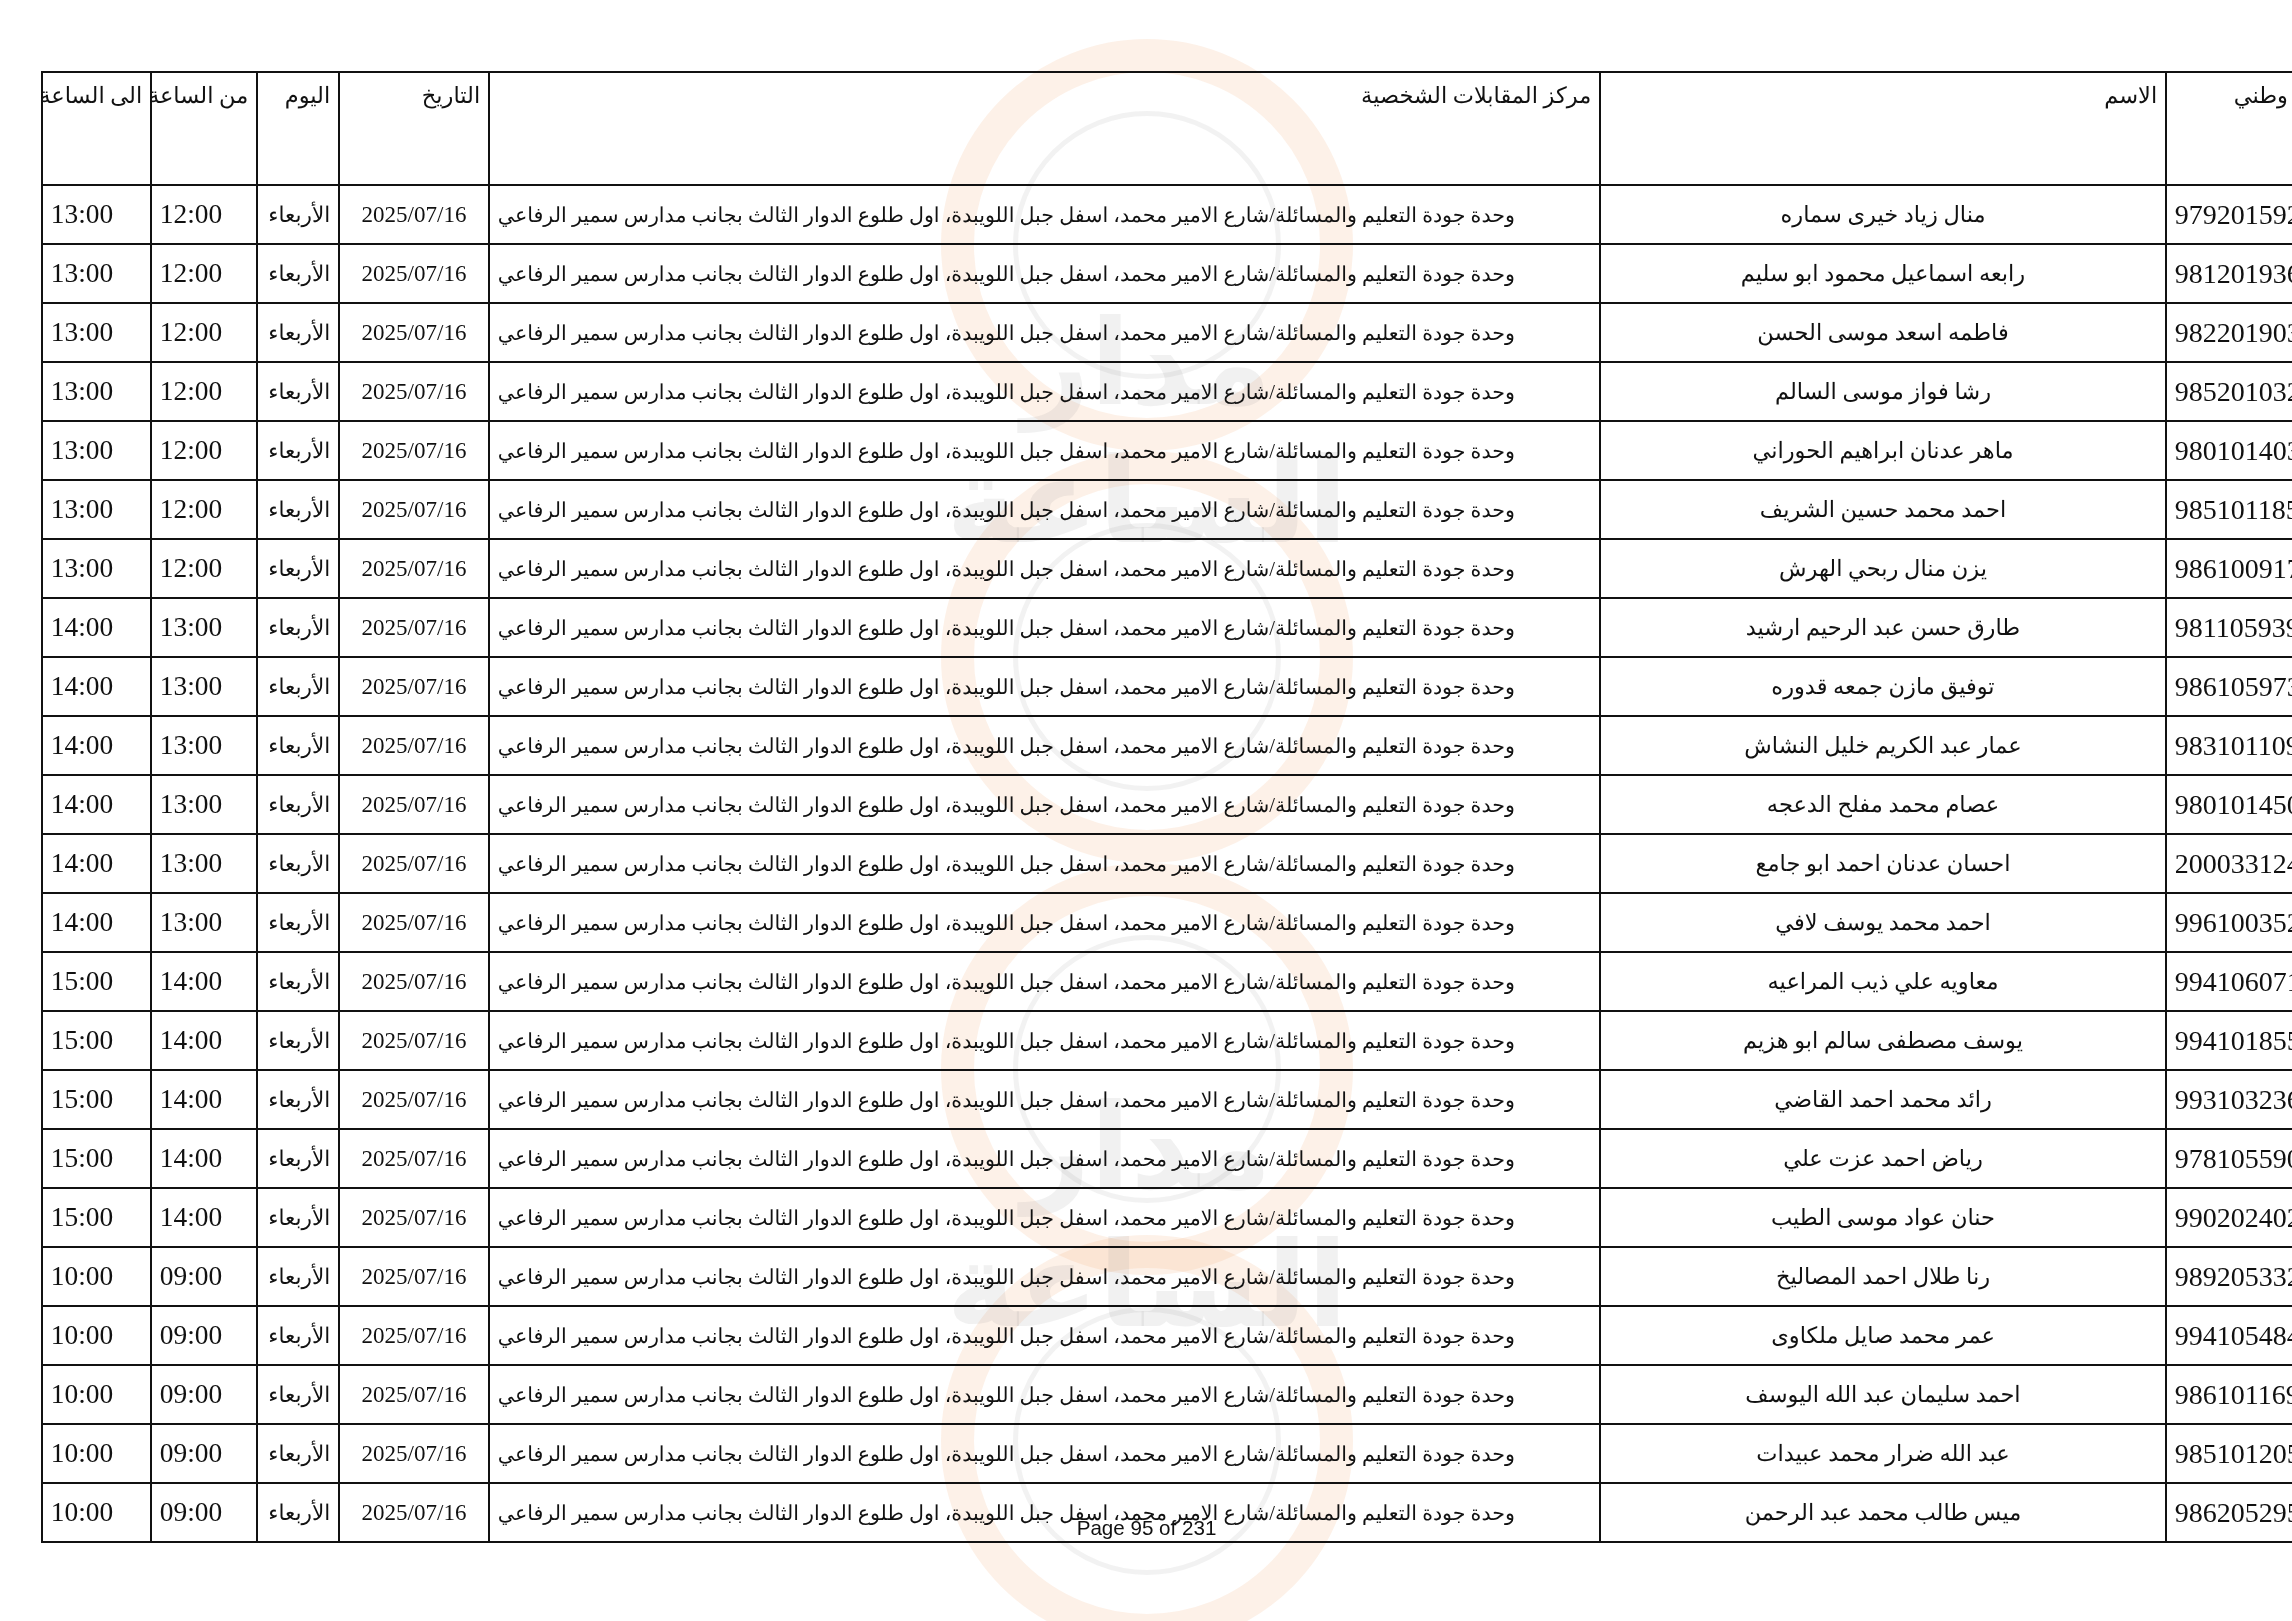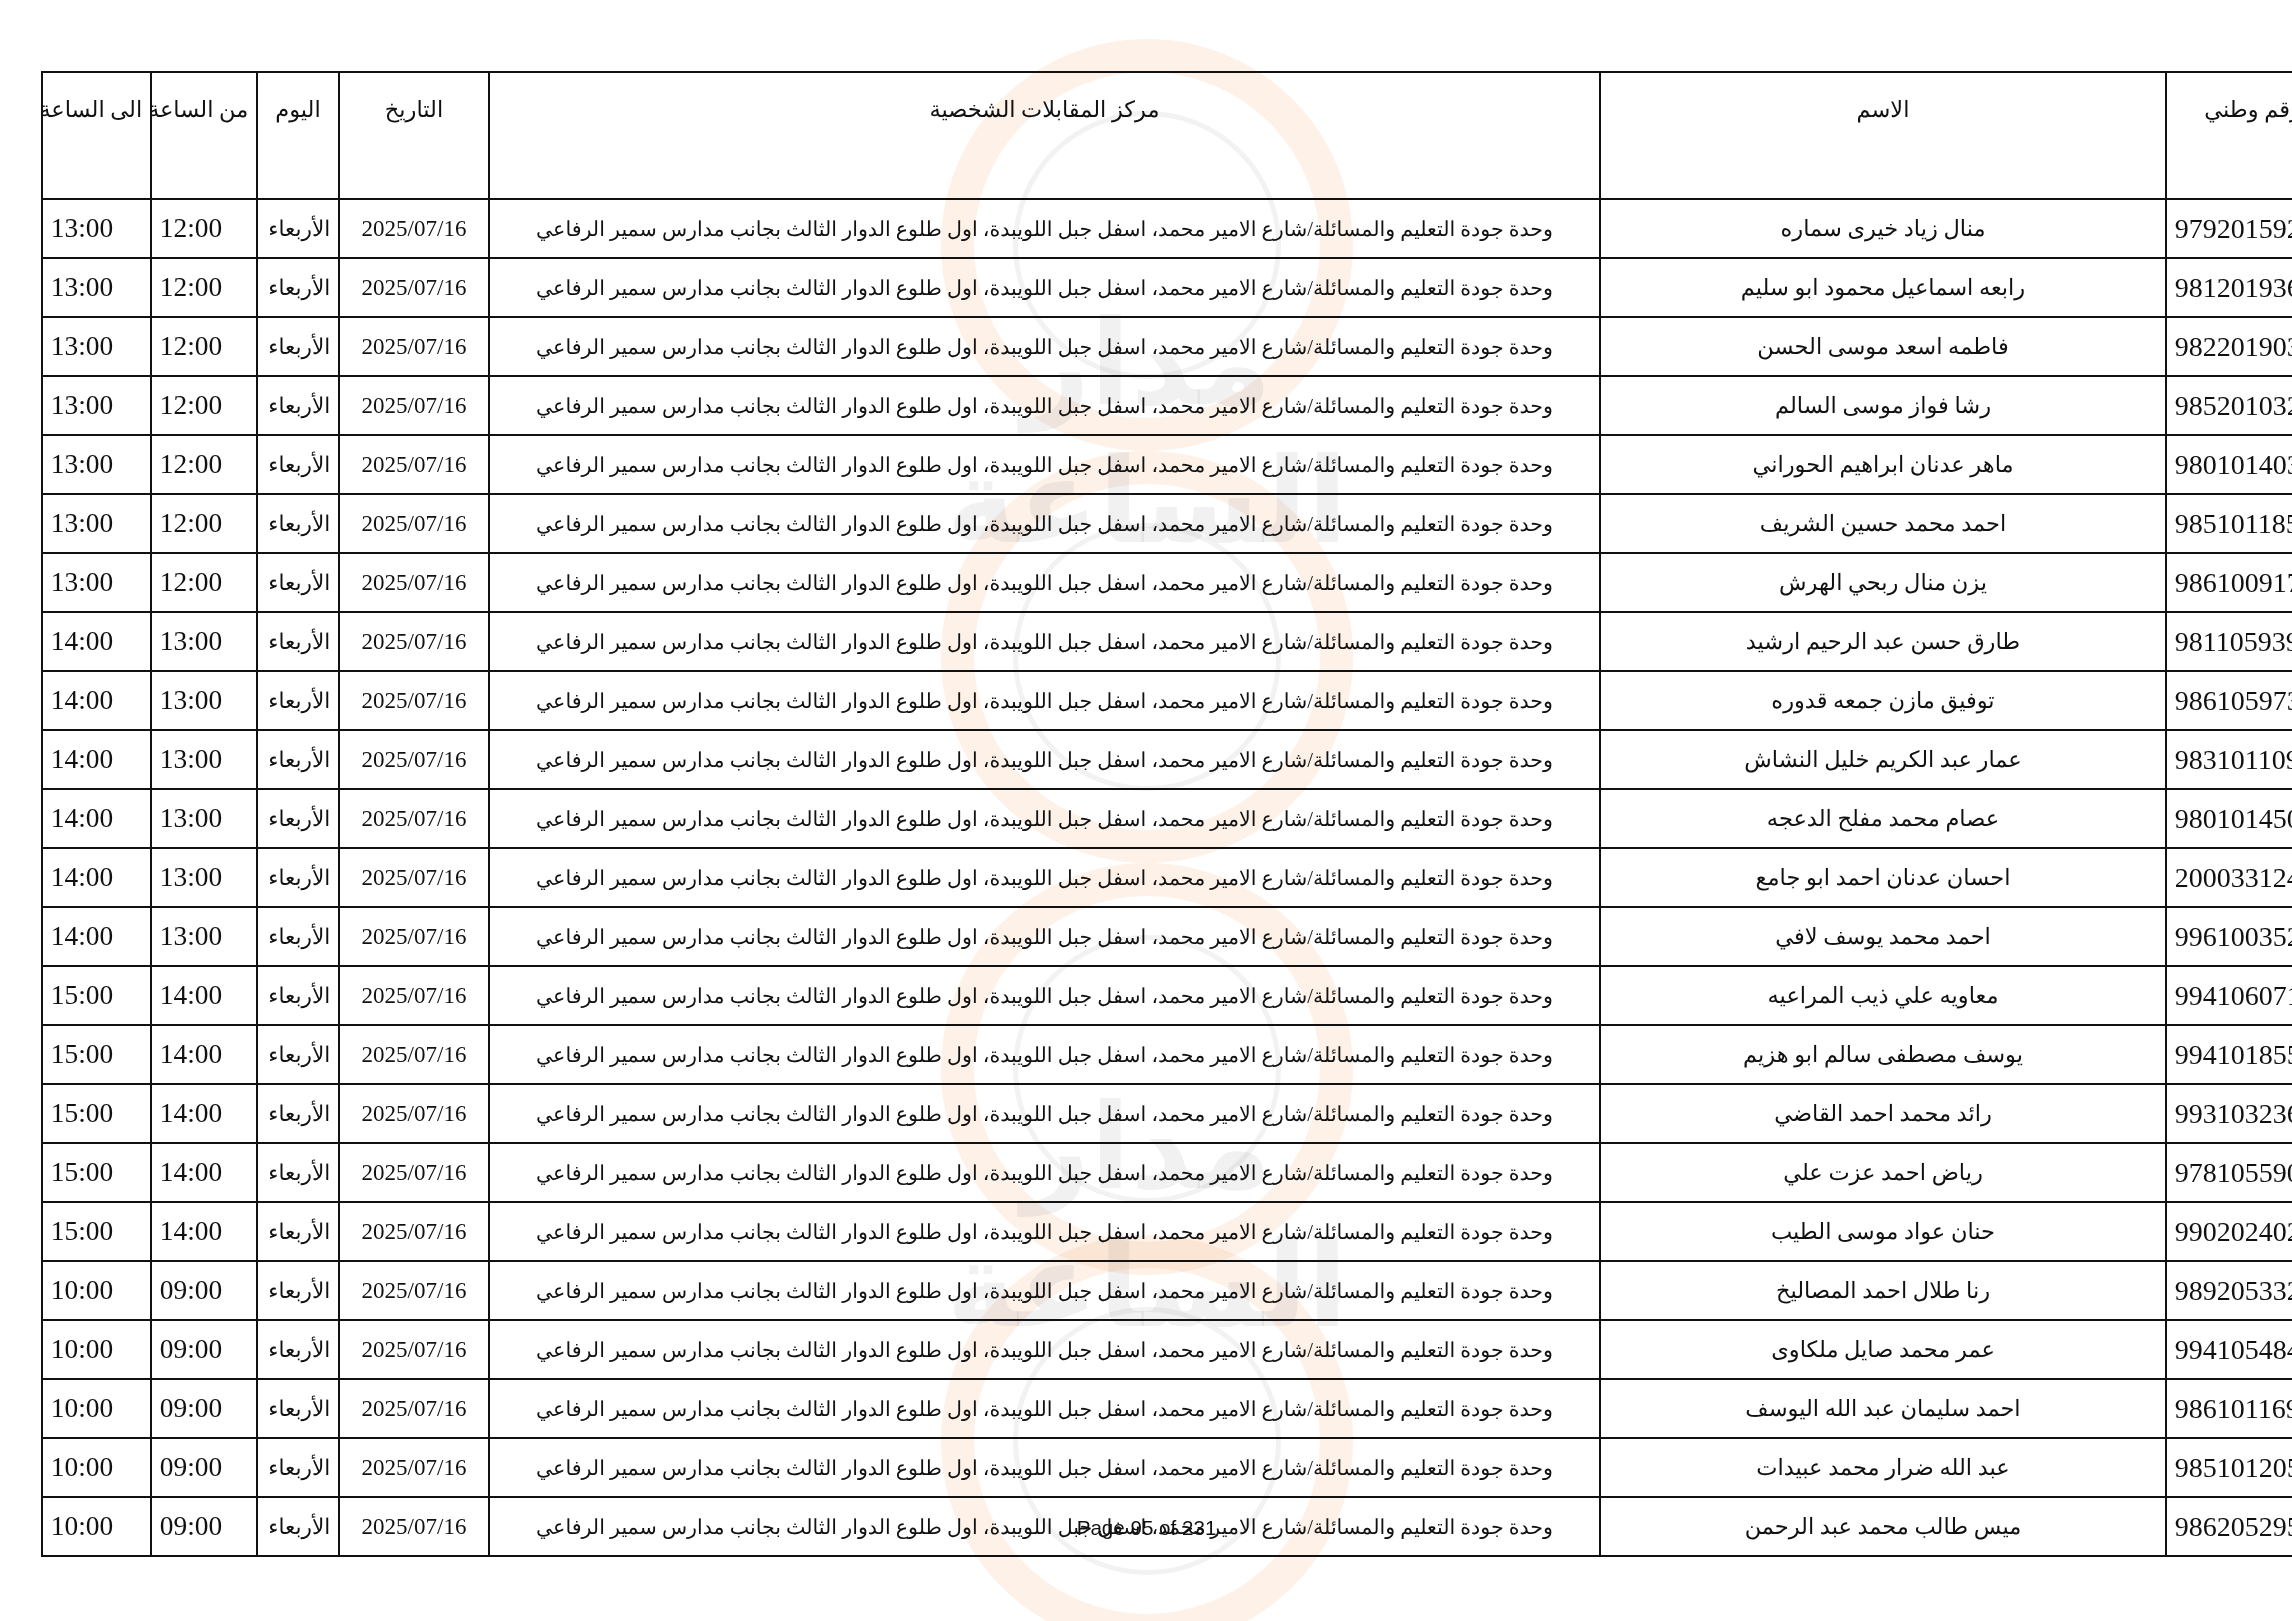--- a/index.html
+++ b/index.html
@@ -6,26 +6,26 @@
     body { width: 2293px; height: 1621px; position: relative; overflow: hidden;
            font-family: "Liberation Serif", "DejaVu Serif", serif; color: #111; }
     .watermark { position: absolute; left: 941px; width: 412px; height: 412px; border-radius: 50%;
                  border: 33px solid rgba(245, 170, 110, 0.16); box-sizing: border-box; pointer-events: none; }
     .watermark .face { position: absolute; inset: 39px; border-radius: 50%; border: 5.9px solid rgba(150,150,150,0.12); }
     .wm-text { position: absolute; left: 863px; width: 568px; text-align: center; pointer-events: none;
                font-family: "DejaVu Sans", sans-serif; font-weight: bold; color: rgba(150,150,150,0.13); }
     table.grid { position: absolute; left: 41px; top: 71px; width: 2209px; border-collapse: collapse;
                  table-layout: fixed; direction: rtl; z-index: 2; }
     table.grid td, table.grid th { border: 2.5px solid #111; padding: 0 7.8px; overflow: hidden; white-space: nowrap; }
-    table.grid th { height: 102px; vertical-align: top; font-weight: normal;
-                    font-family: "Liberation Serif", serif; font-size: 22.5px; padding-top: 23px; }
+    table.grid th { height: 102px; vertical-align: top; text-align: right; font-weight: normal;
+                    font-family: "Liberation Serif", serif; font-size: 22.5px; padding-top: 9px; }
     table.grid td { height: 57px; vertical-align: middle; }
     td.nid { font-size: 28px; text-align: left; padding-left: 0; }
     td.name { font-size: 22.5px; text-align: center; padding-right: 29px; }
-    td.center { font-size: 20.6px; text-align: center; vertical-align: top; padding-top: 7.8px; }
+    td.center { font-size: 20.6px; text-align: left; vertical-align: top; padding-top: 7.8px; }
     td.date { font-size: 23px; text-align: center; }
     td.day { font-size: 21.6px; }
     td.time { font-size: 27.4px; text-align: left; }
     .footer { position: absolute; top: 1516px; left: 0; width: 2293px; text-align: center;
               font-family: "Liberation Sans", sans-serif; font-size: 20.6px; color: #111; }
   </style>
 </head>
 <body>
 
 <div class="watermark" style="top:39px;">

